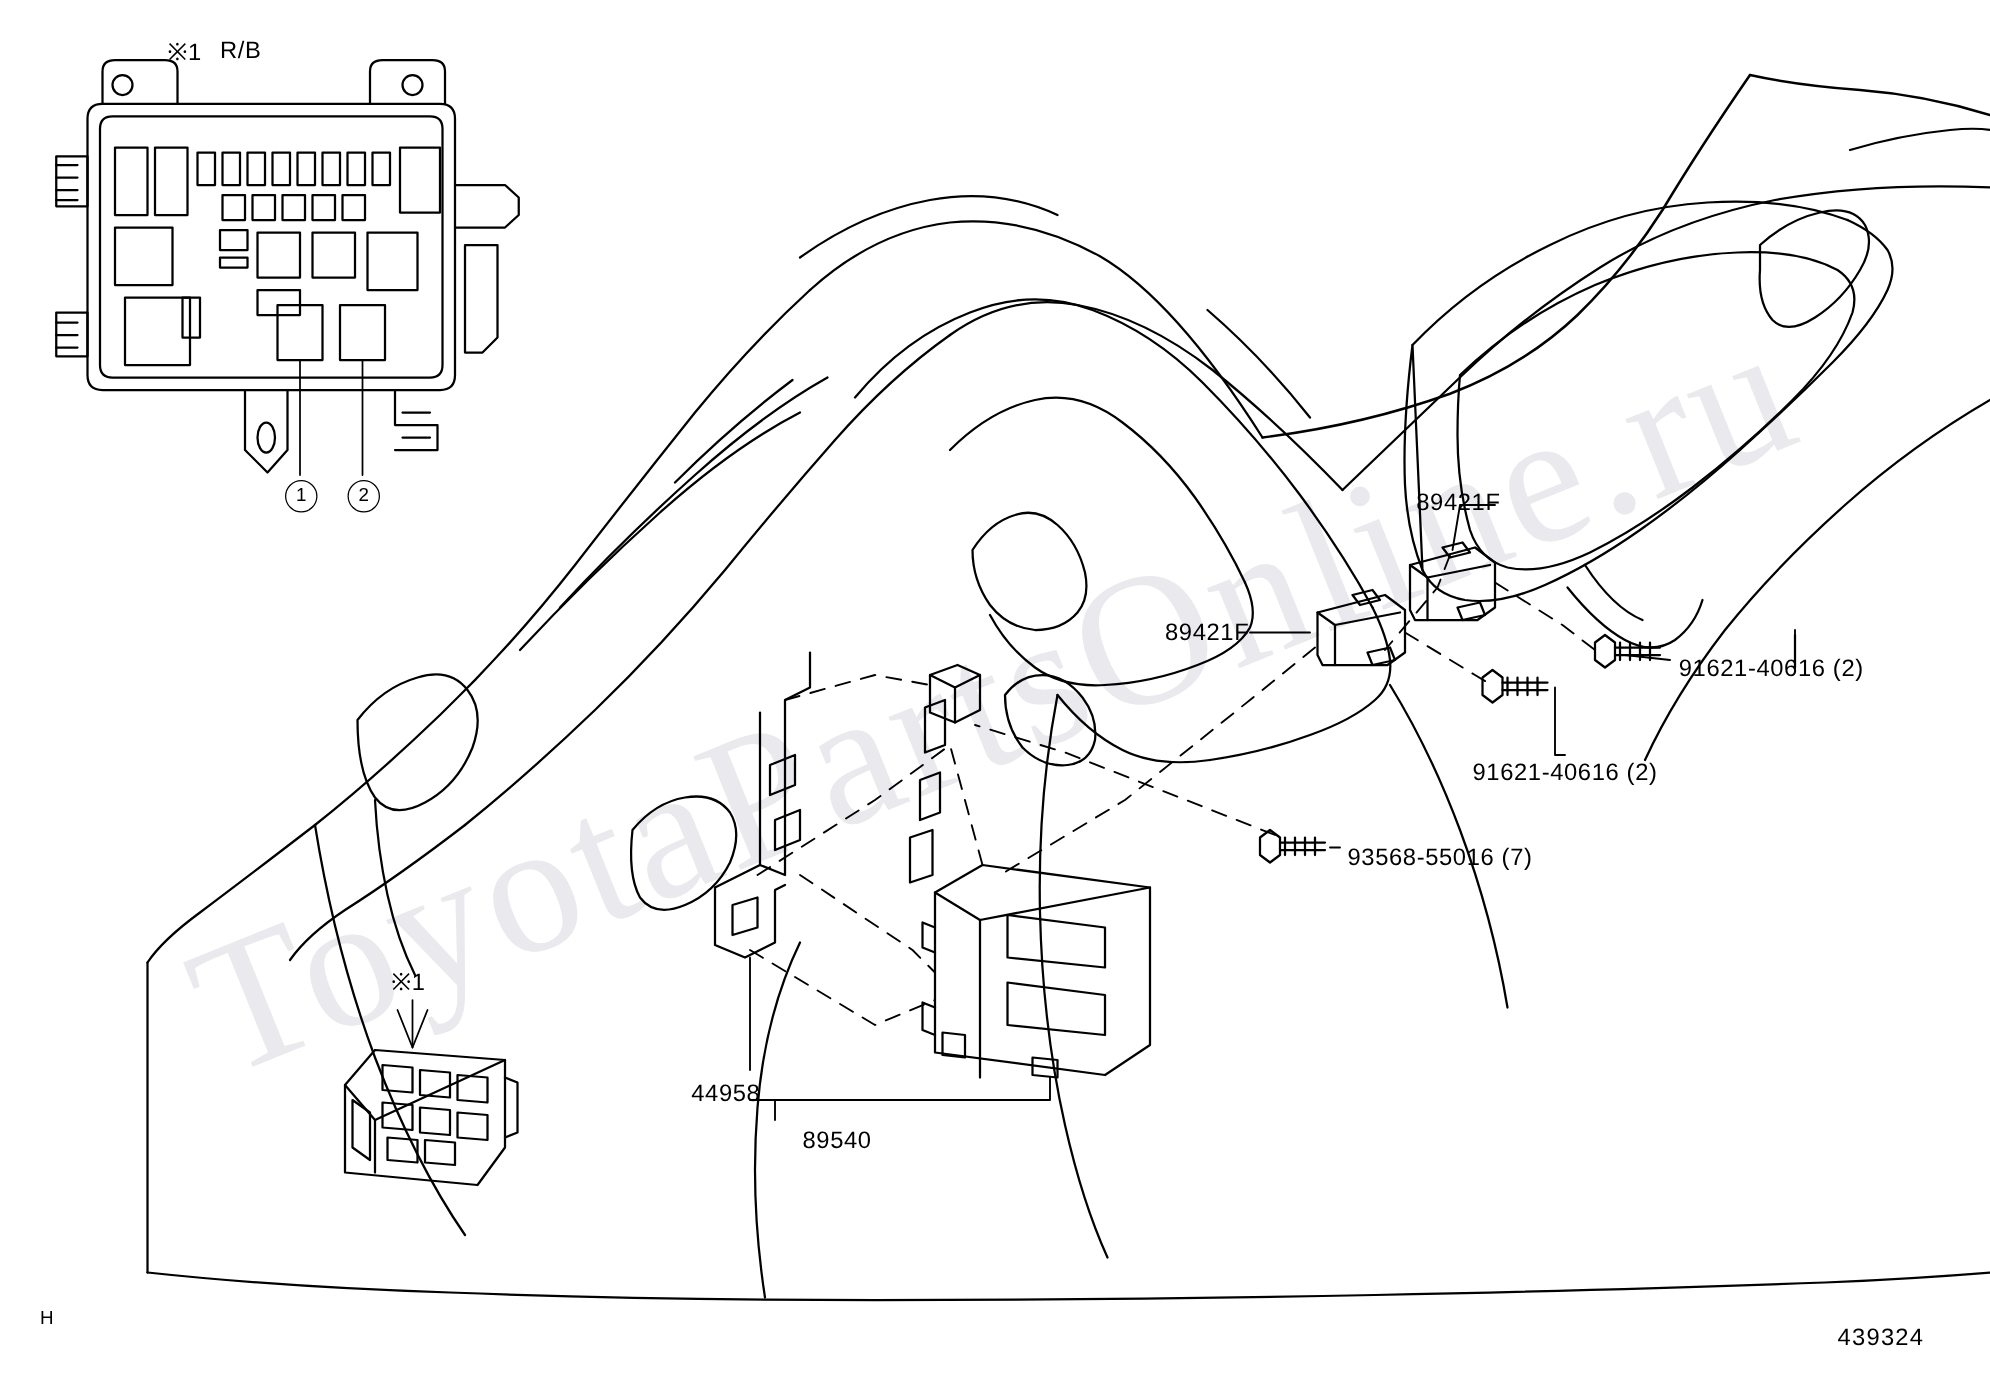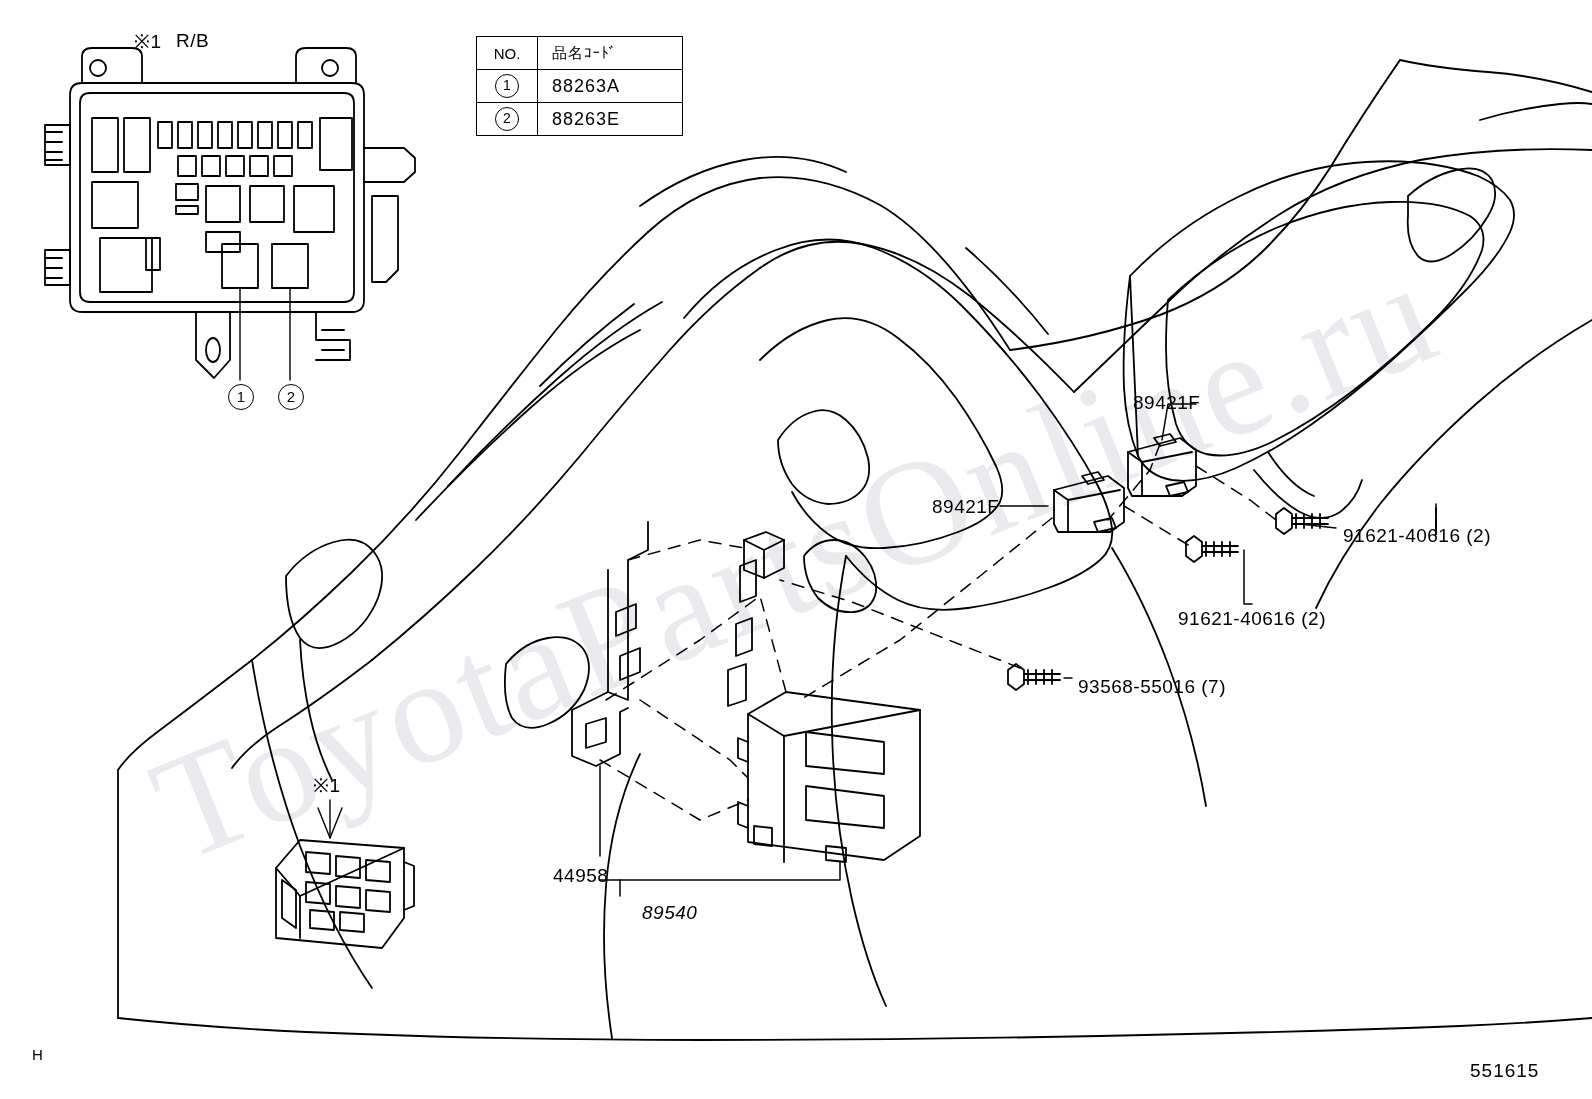--- a/index.html
+++ b/index.html
@@ -326,46 +326,30 @@
         <path d="M620,896 L620,880 L840,880 L840,862"></path>
         <path d="M600,880 L620,880"></path>
       </g>
 
     </g>
   </svg>
 
   <div class="lbl" style="left:134px; top:28px;">※1</div>
   <div class="lbl" style="left:176px; top:30px; ">R/B</div>
 
-  <table class="tbl">
-    <tbody>
-        <tr>
-      <td class="c1 hdr">NO.</td>
-      <td class="c2 hdr">品名ｺｰﾄﾞ</td>
-    </tr>
-    <tr>
-      <td class="c1"><span class="circnum">1</span></td>
-      <td class="c2">88263A</td>
-    </tr>
-    <tr>
-      <td class="c1"><span class="circnum">2</span></td>
-      <td class="c2">88263E</td>
-    </tr>
-  </tbody>
-    </table>
 
   <div class="cbadge" style="left:228px; top:384px;">1</div>
   <div class="cbadge" style="left:278px; top:384px;">2</div>
 
   <div class="lbl" style="left:313px; top:772px;">※1</div>
 
   <div class="lbl" style="left:1133px; top:392px;">89421F</div>
   <div class="lbl" style="left:932px; top:496px;">89421F</div>
   <div class="lbl" style="left:1343px; top:525px;">91621-40616 (2)</div>
   <div class="lbl" style="left:1178px; top:608px;">91621-40616 (2)</div>
   <div class="lbl" style="left:1078px; top:676px;">93568-55016 (7)</div>
   <div class="lbl" style="left:553px; top:865px;">44958</div>
-  <div class="lbl" style="left:642px; top:902px;font-style:italic;">89540</div>
+  <div class="lbl" style="left:642px; top:902px;">89540</div>
 
   <div id="corner-h" class="lbl tiny">H</div>
-  <div id="sheet-no" class="lbl">551615</div>
+  <div id="sheet-no" class="lbl">439324</div>
 
 </div>
 
 </body></html>

